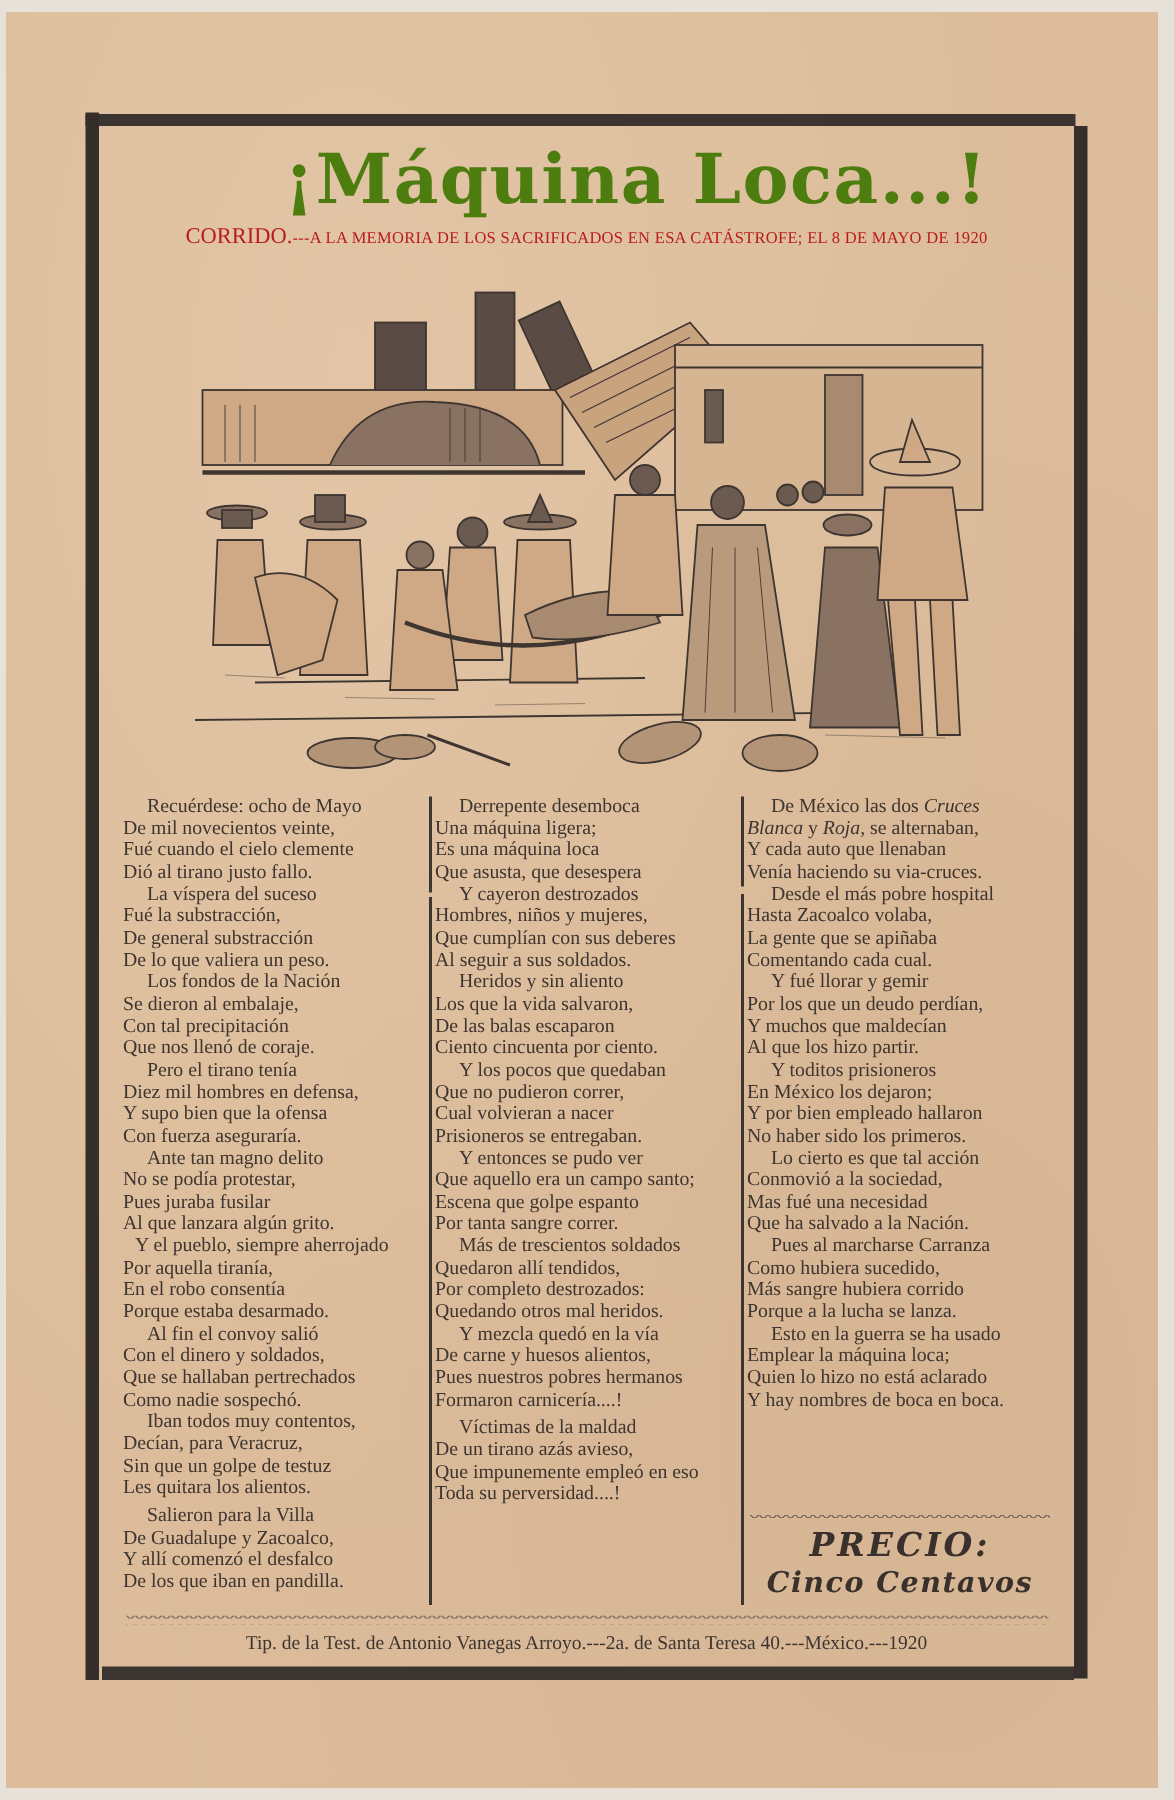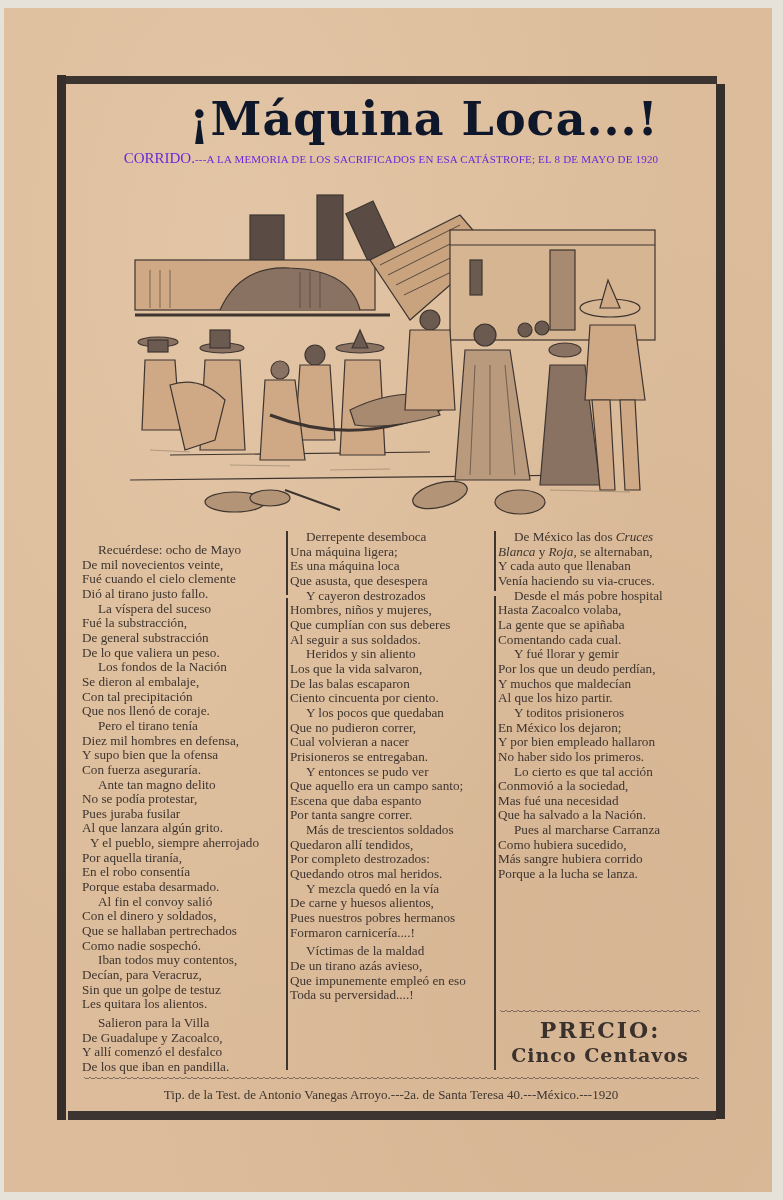--- a/index.html
+++ b/index.html
@@ -18,40 +18,40 @@
       radial-gradient(ellipse at 80% 80%, rgba(160,120,90,0.10), rgba(0,0,0,0) 60%);
   }
   .border-top { position:absolute; left:57px; top:76px; width:660px; height:8px; background:#3c3430; }
   .border-left { position:absolute; left:57px; top:75px; width:9px; height:1045px; background:#352e2a; }
   .border-right { position:absolute; left:716px; top:84px; width:9px; height:1035px; background:#352e2a; }
   .border-bottom { position:absolute; left:68px; top:1111px; width:648px; height:9px; background:#3c3430; }
 
   .title {
     position:absolute; left:66px; width:716px; top:92px;
     text-align:center; font-size:46px; font-weight:bold; letter-spacing:1px;
-    color:#0f172a;
+    color:#4d7c0f;
     font-family:"DejaVu Serif", serif;
   }
   .subtitle {
     position:absolute; left:66px; width:650px; top:150px;
-    text-align:center; font-size:13px; color:#6d28d9; white-space:nowrap;
+    text-align:center; font-size:13px; color:#b91c1c; white-space:nowrap;
   }
   .subtitle .big { font-size:15px; }
   .subtitle .small { font-size:11px; letter-spacing:0.2px; }
 
   .illustration {
     position:absolute; left:130px; top:190px; width:530px; height:335px;
   }
 
   .col {
     position:absolute; top:530px;
     font-size:13.2px; line-height:14.65px; color:#3e3530;
     white-space:nowrap;
   }
-  .col1 { left:82px;margin-top:13px; }
+  .col1 { left:82px; }
   .col2 { left:290px; }
   .col3 { left:498px; }
   .col .line { display:block; }
   .col .indent { padding-left:16px; }
   .col .gap { margin-top:4px; }
   .col i { font-style:italic; }
 
   .divider { position:absolute; width:2px; background:#3e3530; }
   .div1a { left:286px; top:531px; height:64px; }
   .div1b { left:286px; top:598px; height:472px; }
@@ -63,21 +63,21 @@
     background-image:
       radial-gradient(circle at 3px -1px, transparent 2.2px, #6a5a50 2.4px, #6a5a50 3px, transparent 3.2px);
     background-size:6px 6px;
     opacity:0.8;
   }
   .wavy-price { left:500px; top:1010px; width:200px; }
   .wavy-footer { left:84px; top:1077px; width:615px; }
 
   .price {
     position:absolute; left:500px; width:200px; text-align:center;
-    font-weight:bold; color:#3a312c;
+    font-weight:bold; font-style:italic; color:#3a312c;
     font-family:"DejaVu Serif", serif;
   }
   .price-title { top:1017px; font-size:22px; letter-spacing:2px; }
   .price-value { top:1044px; font-size:19px; letter-spacing:1px; }
 
   .footer {
     position:absolute; left:66px; width:650px; top:1087px;
     text-align:center; font-size:13px; color:#3e3530; white-space:nowrap;
   }
 </style>
@@ -275,21 +275,21 @@
   </div>
   <div>
     <span class="line indent">Y los pocos que quedaban</span>
     <span class="line">Que no pudieron correr,</span>
     <span class="line">Cual volvieran a nacer</span>
     <span class="line">Prisioneros se entregaban.</span>
   </div>
   <div>
     <span class="line indent">Y entonces se pudo ver</span>
     <span class="line">Que aquello era un campo santo;</span>
-    <span class="line">Escena que daba espanto</span>
+    <span class="line">Escena que golpe espanto</span>
     <span class="line">Por tanta sangre correr.</span>
   </div>
   <div>
     <span class="line indent">Más de trescientos soldados</span>
     <span class="line">Quedaron allí tendidos,</span>
     <span class="line">Por completo destrozados:</span>
     <span class="line">Quedando otros mal heridos.</span>
   </div>
   <div>
     <span class="line indent">Y mezcla quedó en la vía</span>
@@ -338,20 +338,26 @@
     <span class="line">Conmovió a la sociedad,</span>
     <span class="line">Mas fué una necesidad</span>
     <span class="line">Que ha salvado a la Nación.</span>
   </div>
   <div>
     <span class="line indent">Pues al marcharse Carranza</span>
     <span class="line">Como hubiera sucedido,</span>
     <span class="line">Más sangre hubiera corrido</span>
     <span class="line">Porque a la lucha se lanza.</span>
   </div>
+  <div>
+    <span class="line indent">Esto en la guerra se ha usado</span>
+    <span class="line">Emplear la máquina loca;</span>
+    <span class="line">Quien lo hizo no está aclarado</span>
+    <span class="line">Y hay nombres de boca en boca.</span>
+  </div>
 </div>
 
 <div class="wavy wavy-price"></div>
 <div class="price price-title">PRECIO:</div>
 <div class="price price-value">Cinco Centavos</div>
 
 <div class="wavy wavy-footer"></div>
 <div class="footer">Tip. de la Test. de Antonio Vanegas Arroyo.---2a. de Santa Teresa 40.---México.---1920</div>
 
 </body></html>

